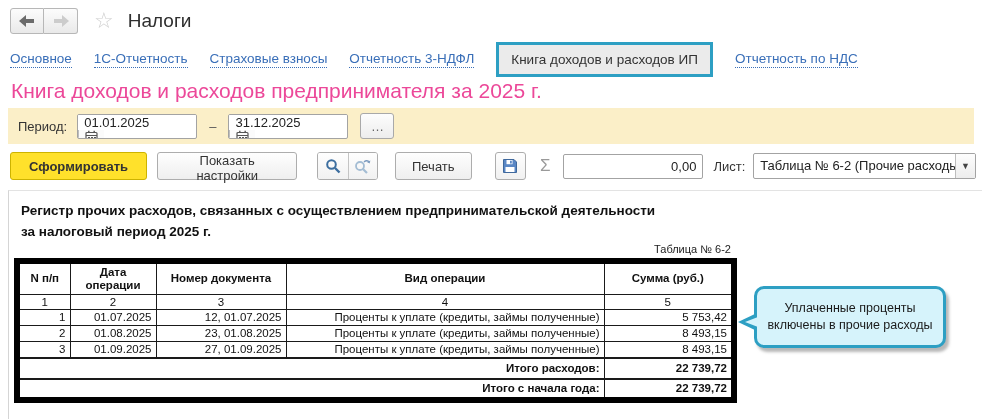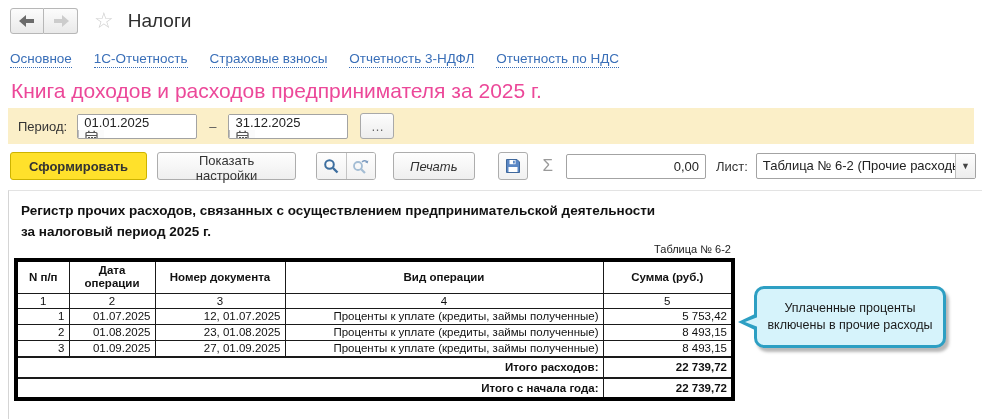--- a/index.html
+++ b/index.html
@@ -39,40 +39,40 @@
 
   
   .toolbar { position:absolute; top:151px; left:10px; width:966px; height:30px; display:flex; align-items:center; }
   .btn { height:28px; border:1px solid #adadad; border-radius:3px; background:linear-gradient(#fefefe,#efefef);
          font:13px "Liberation Sans",sans-serif; color:#333; padding:0 14px; cursor:pointer; }
   .btn-primary { background:var(--generate-bg,#ffe12b); border-color:#cdb300; font-weight:bold; padding:0 18px; margin-right:10px; }
   .btn-settings { margin-right:20px; }
   .icon-pair { display:flex; border:1px solid #adadad; border-radius:3px; overflow:hidden; height:28px; margin-right:17px; background:#fff; }
   .icon-cell { width:32px; display:flex; align-items:center; justify-content:center; cursor:pointer; background:linear-gradient(#fefefe,#f1f1f1); }
   .icon-cell + .icon-cell { border-left:1px solid #c4c4c4; }
-  .btn-print { margin-right:23px; padding:4px 16px;font-style:italic; }
+  .btn-print { margin-right:23px; padding:4px 16px; }
   .save-btn { width:34px; height:28px; border:1px solid #adadad; border-radius:3px;
               background:linear-gradient(#fefefe,#f1f1f1); display:flex; align-items:center; justify-content:center; cursor:pointer; margin-right:14px; }
   .sigma { font-size:17px; color:#9a9a9a; margin-right:13px; cursor:pointer; }
   .sum-input { width:140px; height:25px; border:1px solid #a3a3a3; border-radius:2px; text-align:right;
                font:13px "Liberation Sans",sans-serif; padding:0 6px; color:#222; margin-right:10px; }
   .sheet-label { font-size:13px; margin-right:8px; }
   .sheet-select { display:flex; width:243px; height:26px; border:1px solid #a3a3a3; border-radius:2px; background:#fff; overflow:hidden; cursor:pointer; }
   .sheet-select .val { flex:1; font-size:13px; color:#222; line-height:24px; padding:0 6px; white-space:nowrap; overflow:hidden; }
   .sheet-select .arrow { width:20px; border-left:1px solid #bdbdbd; background:linear-gradient(#fdfdfd,#ededed);
                          display:flex; align-items:center; justify-content:center; font-size:9px; color:#444; }
 
   
   .report { position:absolute; top:190px; left:8px; width:974px; height:229px; background:#fff;
             border-left:1px solid #d5d5d5; border-top:1px solid #e3e3e3; }
   .rpt-title { position:absolute; top:9px; left:12px; font-size:13.5px; font-weight:bold; color:#111; line-height:21px; }
   .tbl-caption { position:absolute; top:52px; left:5px; width:717px; text-align:right; font-size:11px; color:#222; }
 
   table.report-table { position:absolute; top:67px; left:5px; width:717px; border-collapse:collapse; table-layout:fixed;
-                       border:4px solid #000000; font-size:11.5px; color:#111; }
+                       border:6px solid #000000; font-size:11.5px; color:#111; }
   .report-table th, .report-table td { border:1px solid #1a1a1a; padding:1px 4px; overflow:hidden; white-space:nowrap; }
   .report-table th { font-weight:bold; text-align:center; vertical-align:middle; white-space:normal; height:33px; line-height:13px; }
   .num-row td { text-align:center; height:15px; }
   .data-row td { height:14px; line-height:13px; }
   .ta-r { text-align:right; } .ta-l { text-align:right; }
   .total-row td { border-top:2px solid #1a1a1a; font-weight:bold; height:21px; vertical-align:middle; }
 
   
   .callout { position:absolute; top:95px; left:745px; width:192px; height:62px;
              background:var(--callout-bg,#d6f3fb); border:3px solid var(--accent-teal,#2d9fc3); border-radius:10px;
@@ -110,20 +110,21 @@
   </div>
   <span class="star">☆</span>
   <span class="win-title">Налоги</span>
 </div>
 
 <div class="tabs">
   <span class="tab-link">Основное</span>
   <span class="tab-link">1С-Отчетность</span>
   <span class="tab-link">Страховые взносы</span>
   <span class="tab-link">Отчетность 3-НДФЛ</span>
+  <span class="tab-active">Книга доходов и расходов ИП</span>
   <span class="tab-link">Отчетность по НДС</span>
 </div>
 
 <div class="subtitle">Книга доходов и расходов предпринимателя за 2025 г.</div>
 
 <div class="period-bar">
   <span class="period-label">Период:</span>
   <div class="date-field">
     <input readonly="" value="01.01.2025" style="">
     <span class="cal-btn">

